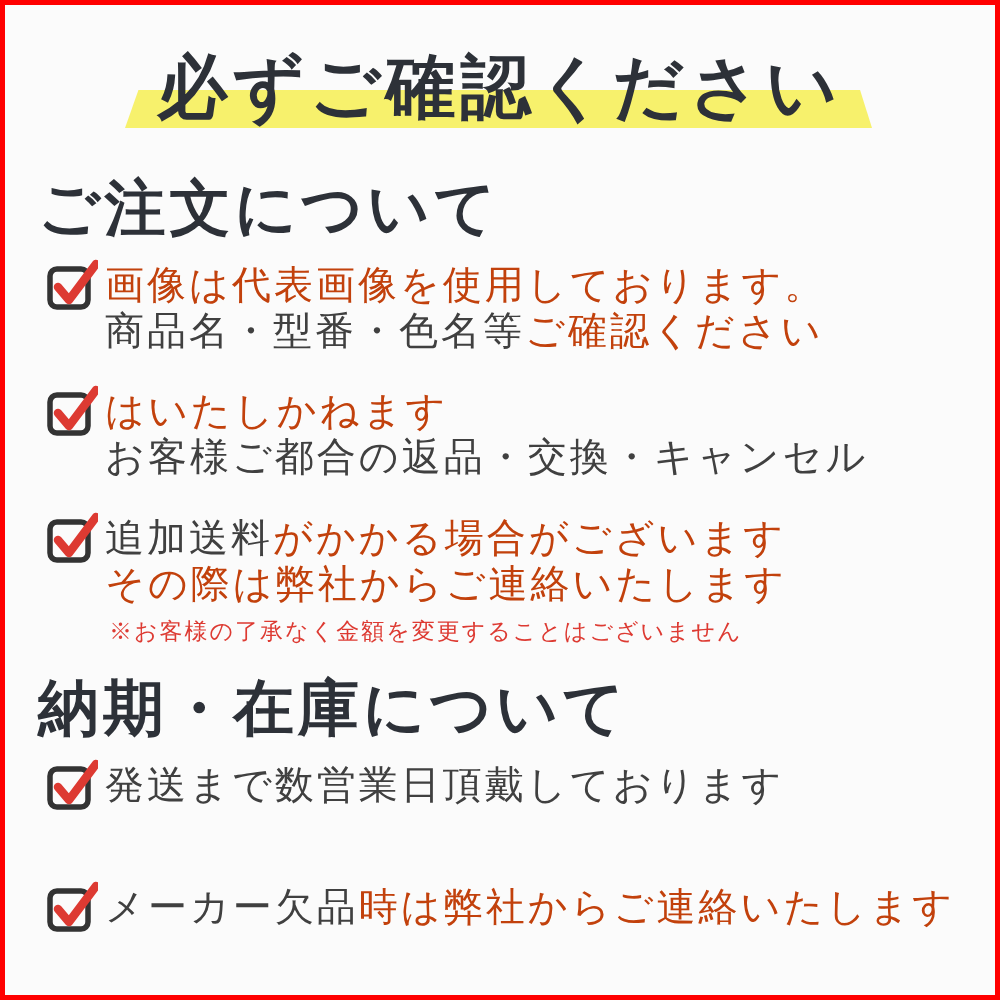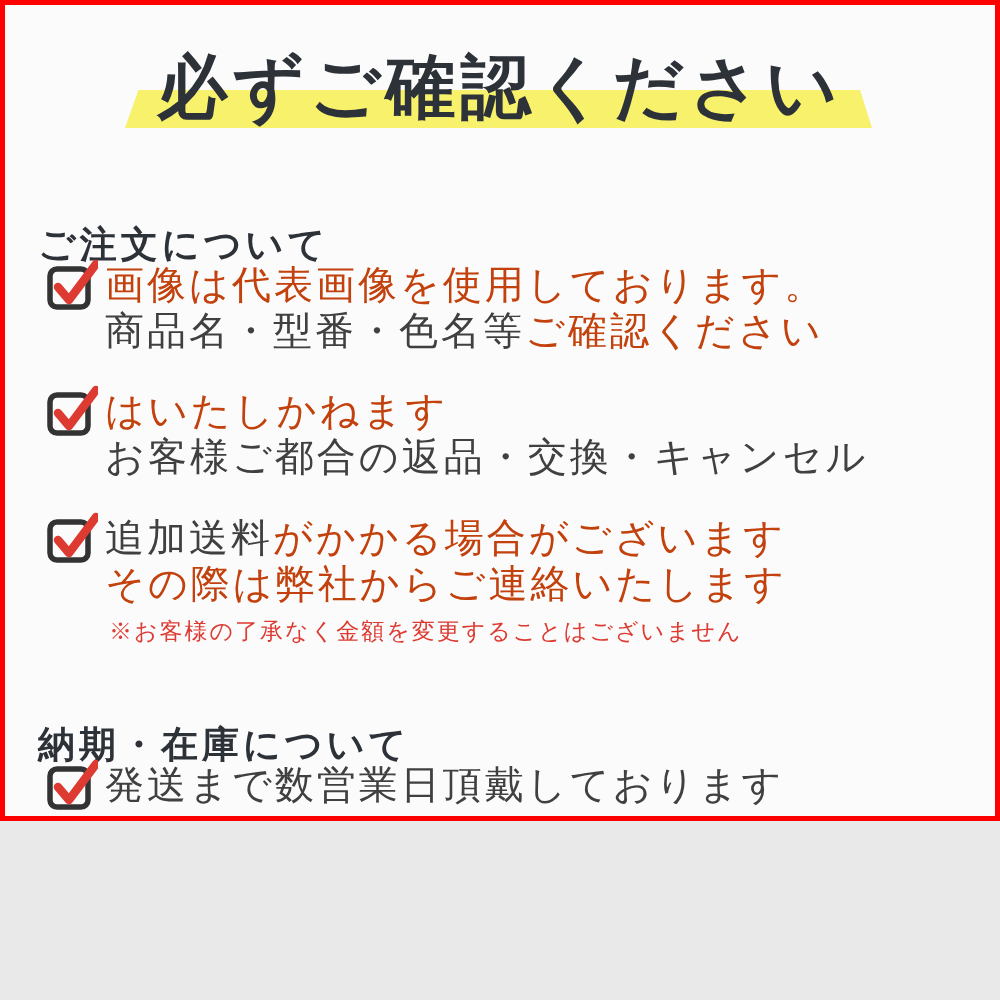--- a/index.html
+++ b/index.html
@@ -1,37 +1,37 @@
 <!DOCTYPE html>
 <html><head>
 <meta charset="utf-8">
 <style>
   html,body{margin:0;padding:0;background:#e9e9e9;}
   .canvas{
-    position:relative;width:1000px;height:821px;margin:0 auto;
+    position:relative;width:1000px;height:1000px;margin:0 auto;
     background:#fbfbfb;overflow:hidden;
     font-family:"Liberation Serif","DejaVu Serif",serif;
     color:#2d3138;
   }
   .frame{position:absolute;inset:0;border:5px solid #ff0000;z-index:10;pointer-events:none;}
   .highlight{
     position:absolute;left:125px;top:90px;width:747px;height:38px;
     background:#f7f16c;z-index:0;
     clip-path:polygon(1.8% 0,98.4% 0,100% 100%,0 100%);
   }
   .title{
     position:absolute;left:0;right:0;top:38px;height:100px;z-index:1;
     display:flex;align-items:center;justify-content:center;
     font-size:70px;font-weight:700;letter-spacing:5px;color:#2d3138;
     white-space:nowrap;
   }
   .heading{
     position:absolute;left:38px;z-index:1;
-    font-size:37px;font-weight:700;letter-spacing:4px;color:#2d3138;
-    line-height:62px;white-space:nowrap;margin-top:36px;
+    font-size:61px;font-weight:700;letter-spacing:4px;color:#2d3138;
+    line-height:62px;white-space:nowrap;
   }
   .heading1{top:178px;}
   .heading2{top:678px;}
   .item{position:absolute;left:46px;display:flex;gap:7px;z-index:1;}
   .i1{top:262px;} .i2{top:388px;} .i3{top:515px;} .i4{top:762px;} .i5{top:884px;}
   .cb{width:52px;height:56px;flex:0 0 auto;margin-top:-8px;}
   .lines{display:flex;flex-direction:column;}
   .line{font-size:39px;line-height:46px;letter-spacing:3px;white-space:nowrap;font-weight:500;}
   .dark{color:#c2410c;}
   .red{color:#404040;}
@@ -93,13 +93,21 @@
 
   <div class="item i4">
     <svg class="cb">
         <use href="#cb-sym"></use>
       </svg>
     <div class="lines">
       <div class="line"><span class="red">発送まで数営業日頂戴しております</span></div>
     </div>
   </div>
 
+  <div class="item i5">
+    <svg class="cb">
+        <use href="#cb-sym"></use>
+      </svg>
+    <div class="lines">
+      <div class="line"><span class="red">メーカー欠品</span><span class="dark">時は弊社からご連絡いたします</span></div>
+    </div>
+  </div>
 </div>
 
 </body></html>

